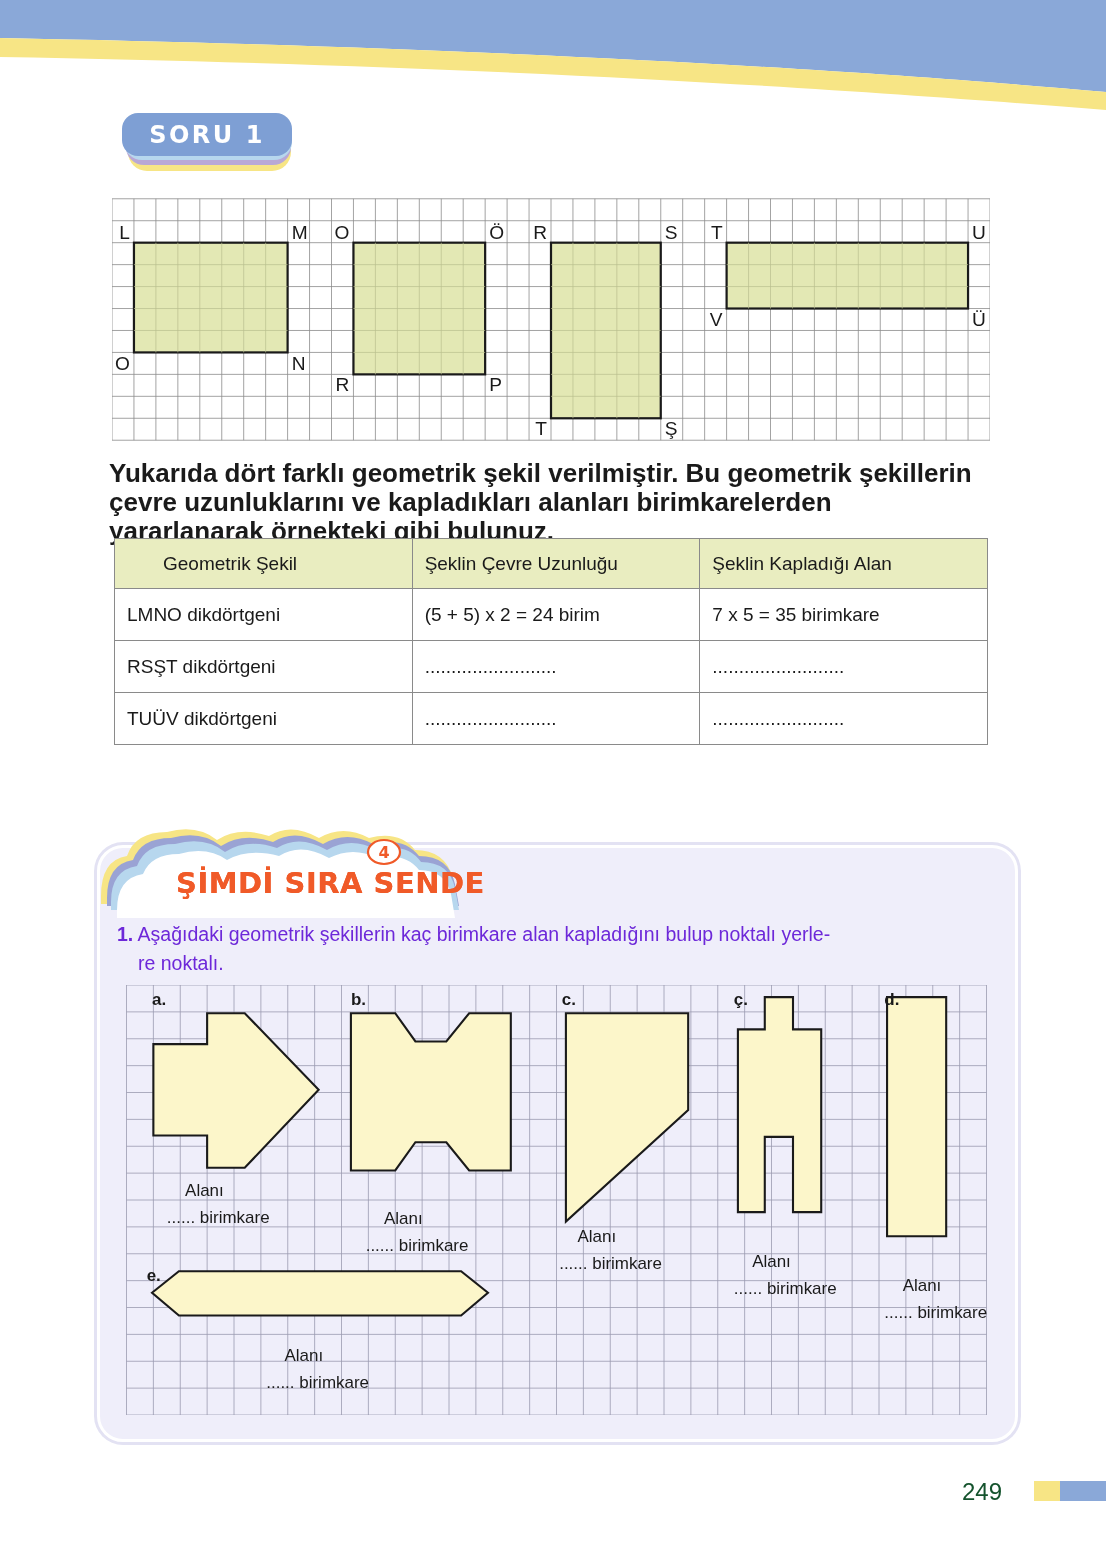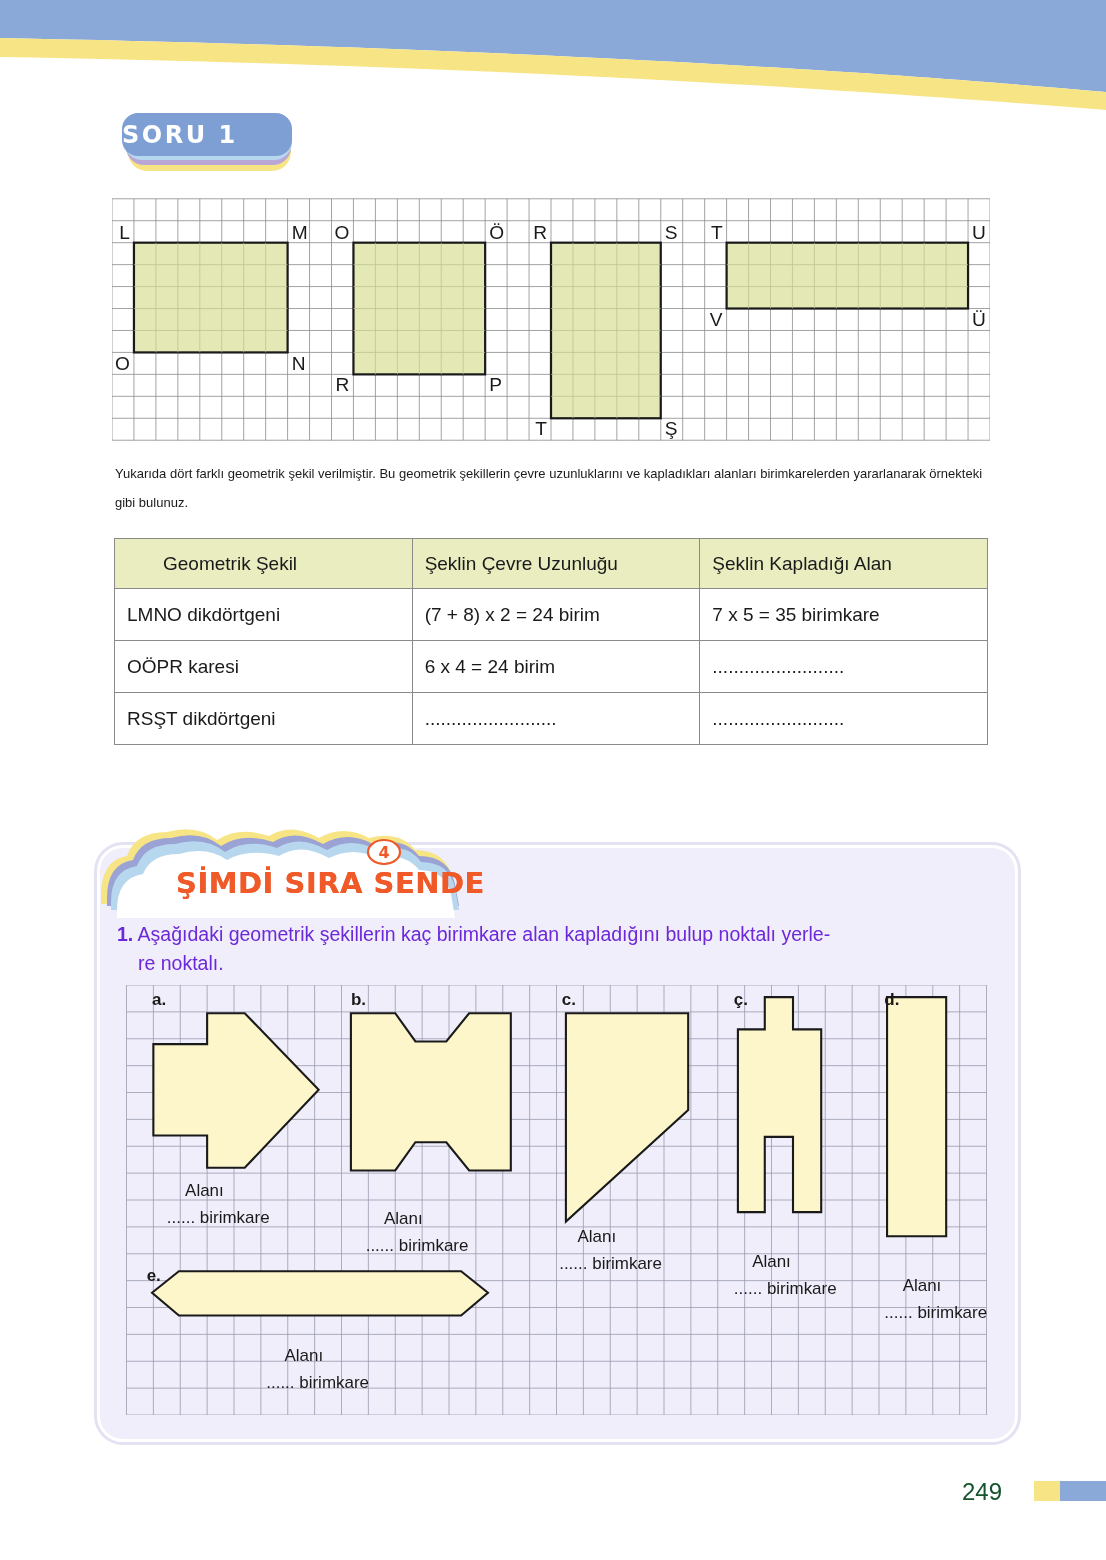--- a/index.html
+++ b/index.html
@@ -16,31 +16,31 @@
 
   
   .soru-wrap { position: absolute; left: 122px; top: 113px; width: 175px; height: 62px; }
   .soru-shadow-y { position: absolute; left: 6px; top: 20px; width: 163px; height: 38px;
       background: #f7e585; border-radius: 19px; }
   .soru-shadow-p { position: absolute; left: 4px; top: 16px; width: 165px; height: 36px;
       background: #b9a8d6; border-radius: 18px; }
   .soru-shadow-b { position: absolute; left: 2px; top: 11px; width: 168px; height: 36px;
       background: #b7d7ee; border-radius: 18px; }
   .soru-main { position: absolute; left: 0px; top: 0px; width: 170px; height: 43px;
-      background: #7e9fd4; border-radius: 16px; display: flex; align-items: center; }
+      background: #7e9fd4; border-radius: 16px; display: flex; align-items: center; justify-content: center; }
   .soru-main span { color: #ffffff; font-size: 24px; font-weight: bold; letter-spacing: 2.5px;
       font-family: "DejaVu Sans", sans-serif; }
 
   
   .topgrid-wrap { position: absolute; left: 112px; top: 197px; width: 878px; height: 245px; }
   .vlabel { font-family: "Liberation Sans", sans-serif; font-size: 19px; fill: #1a1a1a; }
 
   
-  .para { position: absolute; left: 115px; top: 459px; width: 880px;
-      font-size: 13px; line-height: 29px; color: #1a1a1a; }
+  .para { position: absolute; left: 109px; top: 459px; width: 880px;
+      font-size: 26px; line-height: 29px; color: #1a1a1a; font-weight: bold; }
 
   
   .tbl { position: absolute; left: 114px; top: 538px; width: 874px;
       border-collapse: collapse; }
   .tbl td, .tbl th { border: 1.5px solid #8a8a8a; height: 52px; padding: 0 12px;
       font-size: 19px; color: #1a1a1a; text-align: left; font-weight: normal; vertical-align: middle; }
   .tbl th { background: #e9edc0; height: 50px; }
   .tbl .c1 { width: 298px; padding-left: 48px; }
   .tbl .c2 { width: 288px; }
   .tbl .c3 { width: 288px; }
@@ -223,30 +223,30 @@
     <thead>
       <tr>
         <th class="c1">Geometrik Şekil</th>
         <th class="c2">Şeklin Çevre Uzunluğu</th>
         <th class="c3">Şeklin Kapladığı Alan</th>
       </tr>
     </thead>
     <tbody>
       <tr>
         <td>LMNO dikdörtgeni</td>
-        <td>(7 + 8) x 2 = 24 birim</td>
+        <td>(5 + 5) x 2 = 24 birim</td>
         <td>7 x 5 = 35 birimkare</td>
       </tr>
       <tr>
-        <td>OÖPR karesi</td>
-        <td>6 x 4 = 24 birim</td>
+        <td>RSŞT dikdörtgeni</td>
+        <td class="dotcell">.........................</td>
         <td class="dotcell">.........................</td>
       </tr>
       <tr>
-        <td>RSŞT dikdörtgeni</td>
+        <td>TUÜV dikdörtgeni</td>
         <td class="dotcell">.........................</td>
         <td class="dotcell">.........................</td>
       </tr>
     </tbody>
   </table>
 
   <div class="ss-panel"></div>
 
   <div class="ss-cloudart">
     <svg width="420" height="95" viewBox="0 0 420 95">

